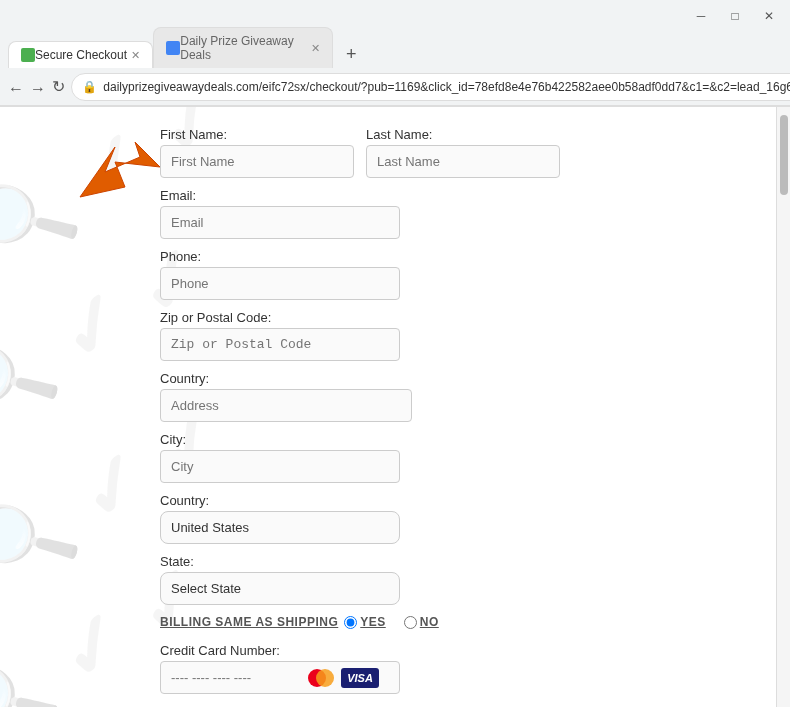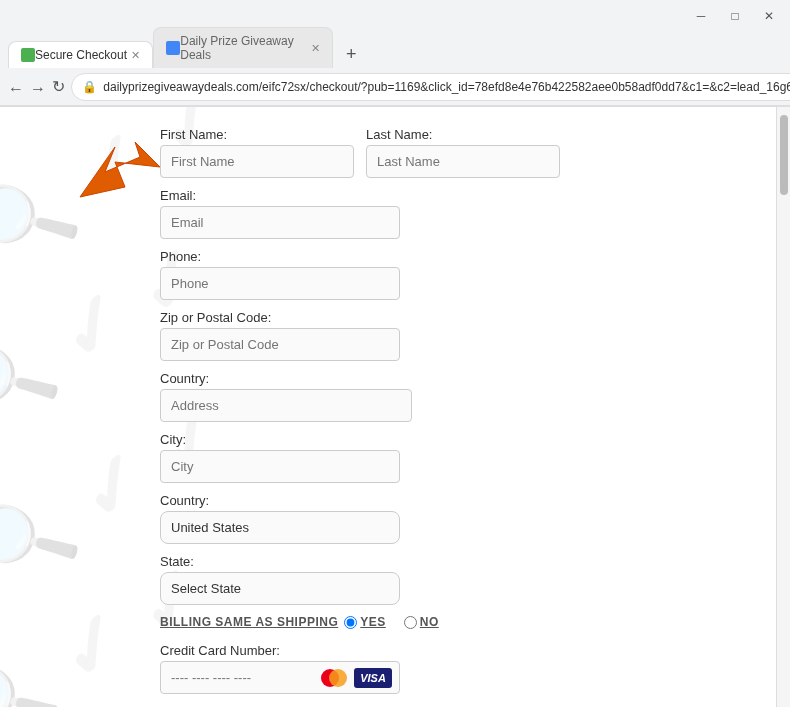--- a/index.html
+++ b/index.html
@@ -50,21 +50,21 @@
 
     
     .billing-row { display: flex; align-items: center; gap: 6px; margin: 10px 0 14px 0; font-size: 12px; color: #555; font-weight: bold; letter-spacing: 0.5px; text-decoration: underline; }
     .radio-group { display: flex; align-items: center; gap: 18px; }
     .radio-label { display: flex; align-items: center; gap: 3px; font-size: 12px; color: #555; font-weight: bold; }
     .radio-label input { cursor: pointer; }
 
     
     .cc-input-wrap { position: relative; }
     .cc-input-wrap .form-input { padding-right: 80px; }
-    .cc-icons { position: absolute; right: 8px; top: 50%; transform: translateY(-50%); display: flex; gap: 4px; align-items: center; }
+    .cc-icons { position: absolute; right: 21px; top: 50%; transform: translateY(-50%); display: flex; gap: 4px; align-items: center; }
     .cc-icon-visa { width: 38px; height: 20px; background: #1a1f71; border-radius: 3px; display: flex; align-items: center; justify-content: center; color: #fff; font-size: 11px; font-weight: bold; font-style: italic; }
   </style>
 </head>
 <body>
 
 <div class="browser-chrome">
 
   <div class="title-bar">
     <div class="title-bar-controls">
       <button class="nav-btn" style="font-size:12px">─</button>
@@ -141,21 +141,21 @@
         <input class="form-input" type="email" style="width: 240px;" placeholder="Email">
       </div>
 
       <div class="form-row">
         <label class="form-label">Phone:</label>
         <input class="form-input" type="tel" style="width: 240px;" placeholder="Phone">
       </div>
 
       <div class="form-row">
         <label class="form-label">Zip or Postal Code:</label>
-        <input class="form-input" type="text" style="width: 240px;" placeholder="Zip or Postal Code">
+        <input class="form-input" type="text" style="width: 240px; font-family: Liberation Mono, monospace;" placeholder="Zip or Postal Code">
       </div>
 
       <div class="form-row">
         <label class="form-label">Country:</label>
         <input class="form-input" type="text" style="width: 252px;" placeholder="Address">
       </div>
 
       <div class="form-row">
         <label class="form-label">City:</label>
         <input class="form-input" type="text" style="width: 240px;" placeholder="City">

